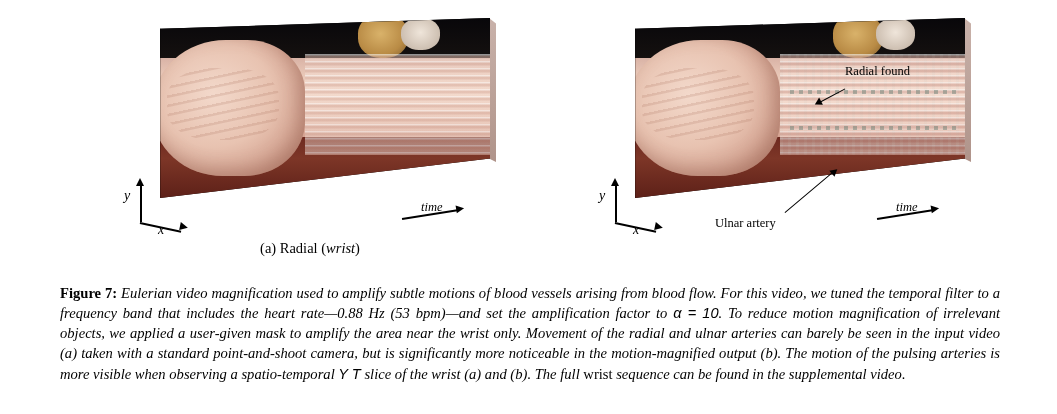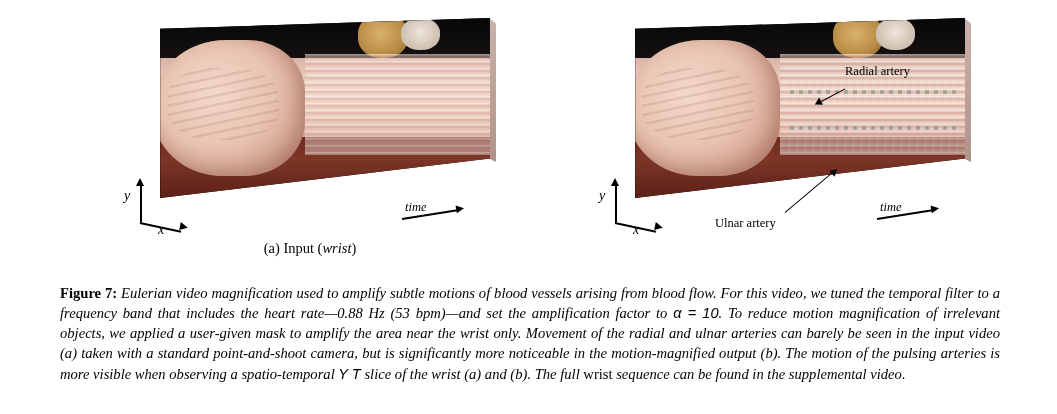--- a/index.html
+++ b/index.html
@@ -250,20 +250,21 @@
     left: 26px;
     top: 44px;
     font-style: italic;
     font-size: 14px;
   }
 
   .time-label {
     position: absolute;
     font-style: italic;
     font-size: 12.5px;
+    margin-left: 16px;
   }
   .time-arrow {
     position: absolute;
     height: 1.6px;
     background: #000;
   }
   .time-arrow::after {
     content: "";
     position: absolute;
     right: -7px;
@@ -355,21 +356,21 @@
         <div class="hline"></div>
         <div class="hhead"></div>
         <div class="lbl-y">y</div>
         <div class="lbl-x">x</div>
       </div>
 
       <div class="time-label" style="left:335px; top:200px;">time</div>
       <div class="time-arrow" style="left:332px; top:218px; width:56px; transform:rotate(-9deg); transform-origin:left center;"></div>
 
       <div class="panel-caption">
-        <span>(a) Input (</span><span class="it">wrist</span><span>)</span>
+        <span>(a) Radial (</span><span class="it">wrist</span><span>)</span>
       </div>
     </div>
 
     <div class="panel panel-b">
       <div class="vol">
         <div class="vol-face"></div>
         <div class="vol-clip">
           <div class="photo">
             <div class="sky"></div>
             <div class="toy"></div>
@@ -391,21 +392,21 @@
         <div class="vline"></div>
         <div class="hline"></div>
         <div class="hhead"></div>
         <div class="lbl-y">y</div>
         <div class="lbl-x">x</div>
       </div>
 
       <div class="time-label" style="left:335px; top:200px;">time</div>
       <div class="time-arrow" style="left:332px; top:218px; width:56px; transform:rotate(-9deg); transform-origin:left center;"></div>
 
-      <div class="annot" style="left:300px; top:64px;">Radial artery</div>
+      <div class="annot" style="left:300px; top:64px;">Radial found</div>
       <div class="annot-line" style="left:300px; top:88px; width:28px; transform:rotate(152deg);"></div>
 
       <div class="annot" style="left:170px; top:216px;">Ulnar artery</div>
       <div class="annot-line" style="left:240px; top:212px; width:62px; transform:rotate(-40deg);"></div>
 
     </div>
 
   </div>
 
   <div class="caption">

